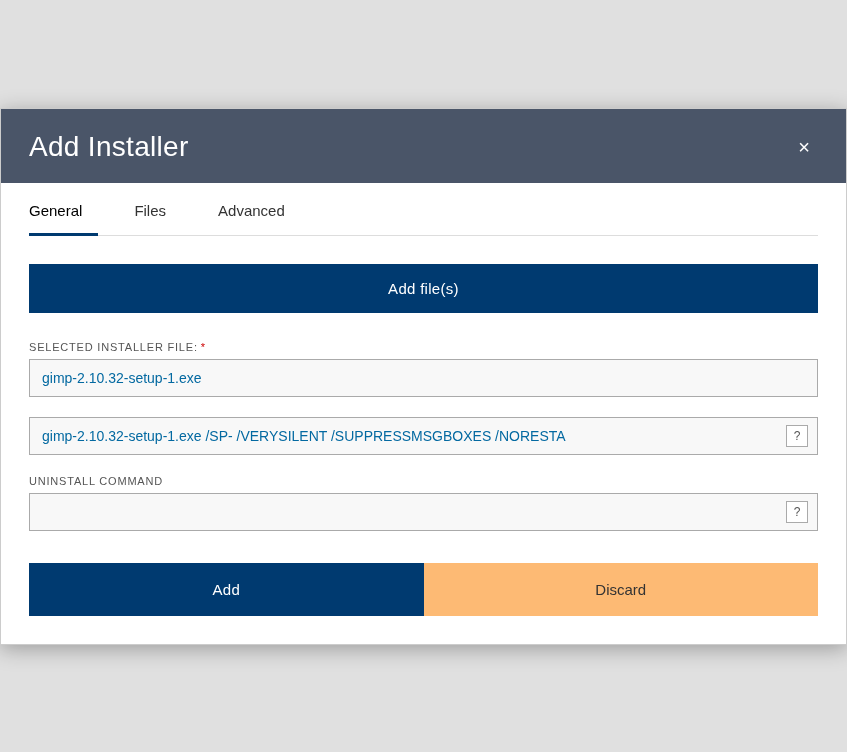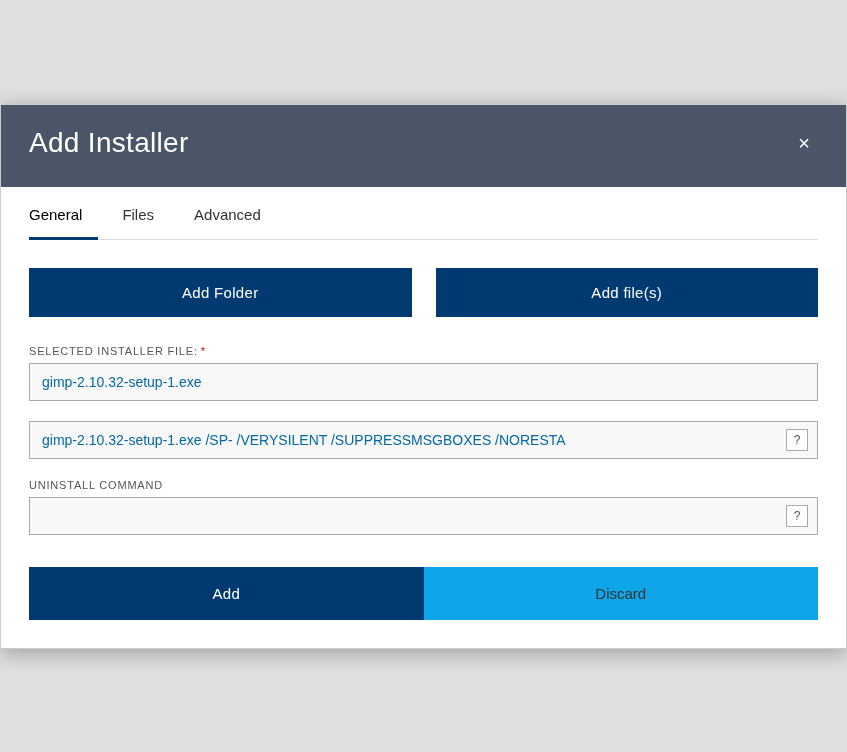--- a/index.html
+++ b/index.html
@@ -19,21 +19,21 @@
 
     .dialog {
       width: 847px;
       background: #fff;
       border: 1px solid #ccc;
       box-shadow: 0 4px 20px rgba(0,0,0,0.3);
     }
 
     .dialog-header {
       background: #4a5568;
-      padding: 22px 28px 28px 28px;
+      padding: 22px 28px 20px 28px;
       display: flex;
       align-items: center;
       justify-content: space-between;
     }
 
     .dialog-title {
       color: #fff;
       font-size: 28px;
       font-weight: 300;
       letter-spacing: 0.3px;
@@ -48,21 +48,21 @@
       padding: 4px 8px;
       line-height: 1;
     }
 
     .dialog-body {
       padding: 0 28px 28px 28px;
     }
 
     .tabs {
       display: flex;
-      gap: 0;
+      gap: 12px;
       border-bottom: 1px solid #ddd;
       margin-bottom: 28px;
     }
 
     .tab {
       padding: 18px 16px 14px 0;
       margin-right: 24px;
       font-size: 15px;
       color: #333;
       cursor: pointer;
@@ -164,21 +164,21 @@
       border: none;
       font-size: 15px;
       font-weight: 500;
       cursor: pointer;
       letter-spacing: 0.3px;
     }
 
     .btn-discard {
       flex: 1;
       padding: 18px 20px;
-      background: #0ea5e9;
+      background: #fdba74;
       color: #333;
       border: none;
       font-size: 15px;
       font-weight: 400;
       cursor: pointer;
     }
   </style>
 </head>
 <body>
 
@@ -195,21 +195,20 @@
       </div>
       <div class="tab">
         <span>Files</span>
       </div>
       <div class="tab">
         <span>Advanced</span>
       </div>
     </div>
 
     <div class="action-buttons">
-      <button class="btn-primary">Add Folder</button>
       <button class="btn-primary">Add file(s)</button>
     </div>
 
     <div class="form-group">
       <label class="form-label">
         <span>SELECTED INSTALLER FILE:</span><span class="required-star">*</span>
       </label>
       <input class="form-input" type="text" value="gimp-2.10.32-setup-1.exe" style="">
     </div>
 

